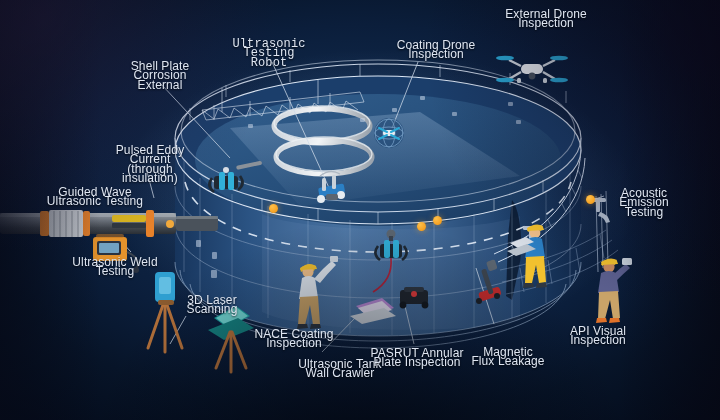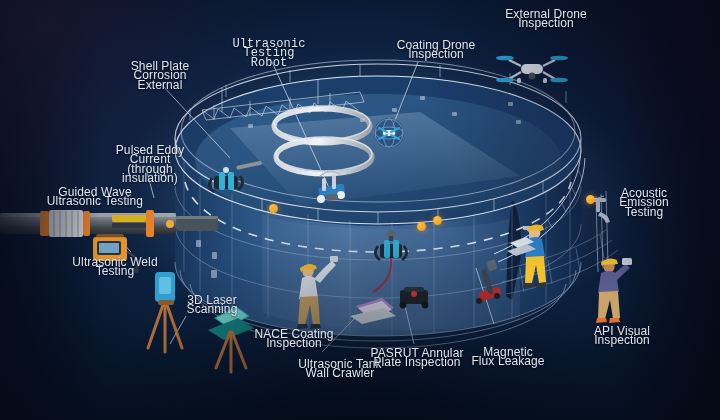--- a/index.html
+++ b/index.html
@@ -441,17 +441,17 @@
       <div class="lbl" style="left: 176px; top: 296px; width: 72px;">3D Laser
 Scanning</div>
       <div class="lbl" style="left: 252px; top: 330px; width: 84px;">NACE Coating
 Inspection</div>
       <div class="lbl" style="left: 294px; top: 360px; width: 92px;">Ultrasonic Tank
 Wall Crawler</div>
       <div class="lbl" style="left: 368px; top: 349px; width: 98px;">PASRUT Annular
 Plate Inspection</div>
       <div class="lbl" style="left: 466px; top: 348px; width: 84px;">Magnetic
 Flux Leakage</div>
-      <div class="lbl" style="left: 583px; top: 327px; width: 78px;">API Visual
+      <div class="lbl" style="left: 559px; top: 327px; width: 78px;">API Visual
 Inspection</div>
     </div>
 
 </div>
 
 </body></html>

